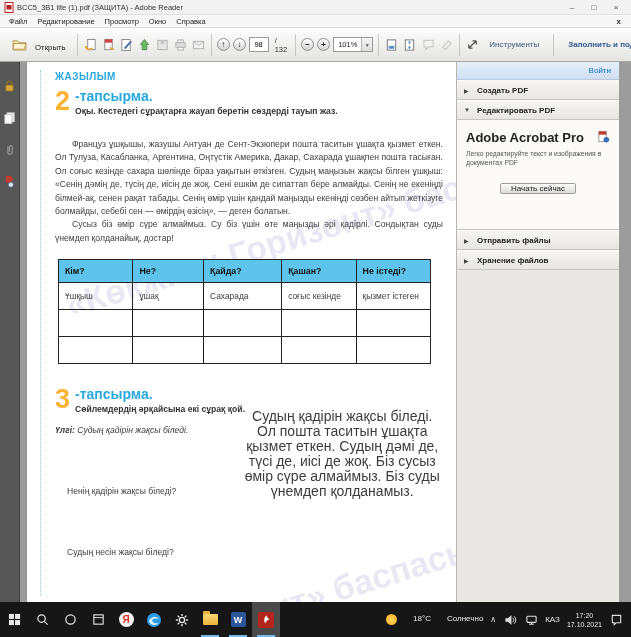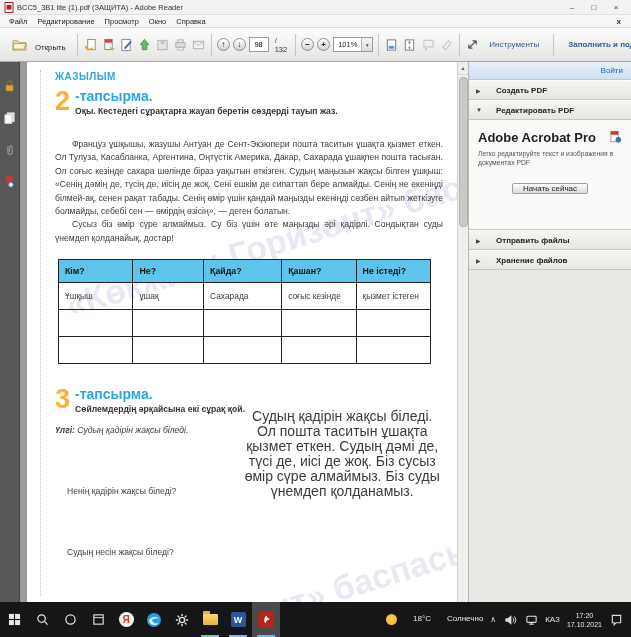--- a/index.html
+++ b/index.html
@@ -95,29 +95,29 @@
 
   
   .vscroll { position:absolute; top:0; left:457px; width:11px; height:540px;
     background:#efefed; border-left:1px solid #cfcfcd; }
   .vs-up { height:13px; display:flex; align-items:center; justify-content:center;
     font-size:5.5px; color:#666; border-bottom:1px solid #dcdcda; }
   .vs-thumb { position:absolute; top:15px; left:1px; width:9px; height:150px;
     background:#c9c9c7; border-radius:4px; border:1px solid #b2b2b0; }
 
   
-  .rpanel { position:absolute; top:0; left:468px; width:163px; height:540px;
+  .rpanel { position:absolute; top:0; left:456px; width:163px; height:540px;
     background:#e9e8e4; border-left:1px solid #b5b5b2; }
   .signinbar { height:18px; background:linear-gradient(#e7f0fa,#cfdff2);
     border-bottom:1px solid #b9c8da; display:flex; align-items:center; justify-content:flex-end;
     padding:0 8px; }
   .signin { font-size:8px; color:#0b69c7; }
   .rsec { height:20px; background:linear-gradient(#f6f5f2,#e7e6e2);
     border-bottom:1px solid #c7c6c2; border-top:1px solid #fbfbf9;
-    display:flex; align-items:center; padding:0 7px; gap:13px; }
+    display:flex; align-items:center; padding:0 7px; gap:6px; }
   .rsec .chv { font-size:6px; color:#444; width:7px; }
   .rsec .rlabel { font-size:8px; font-weight:bold; color:#222; }
   .rsec-content { background:#fbfaf8; border-bottom:1px solid #c7c6c2; padding:10px 9px 18px; height:110px; }
   .prodrow { display:flex; align-items:flex-start; }
   .prodname { font-size:13px; font-weight:bold; color:#222; flex:1; }
   .proddesc { font-size:6.8px; color:#555; line-height:9px; margin-top:4px; width:140px; }
   .ctabtn { display:block; margin:16px auto 0; padding:0 10px;
     background:linear-gradient(#fcfcfc,#dcdcda); border:1px solid #9d9d9a; border-radius:2px;
     font-size:8px; color:#222; font-family:"Liberation Sans",sans-serif; }
 

